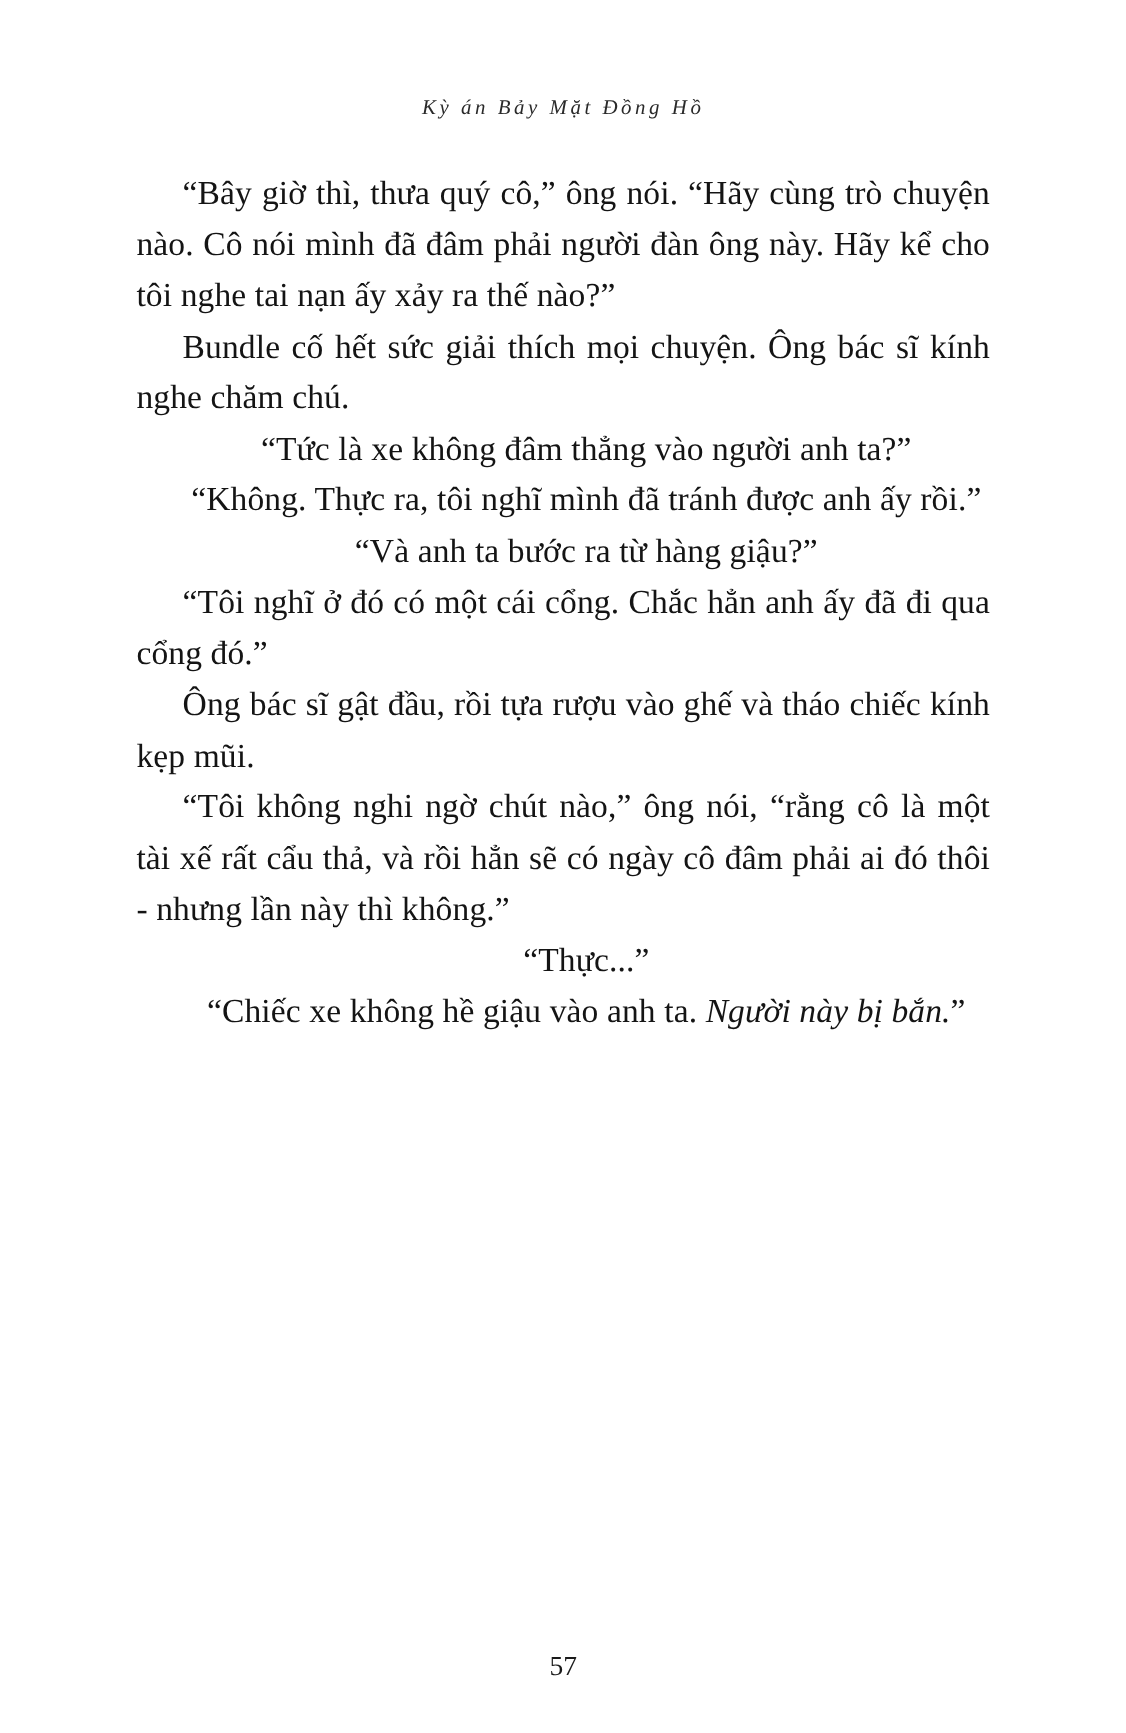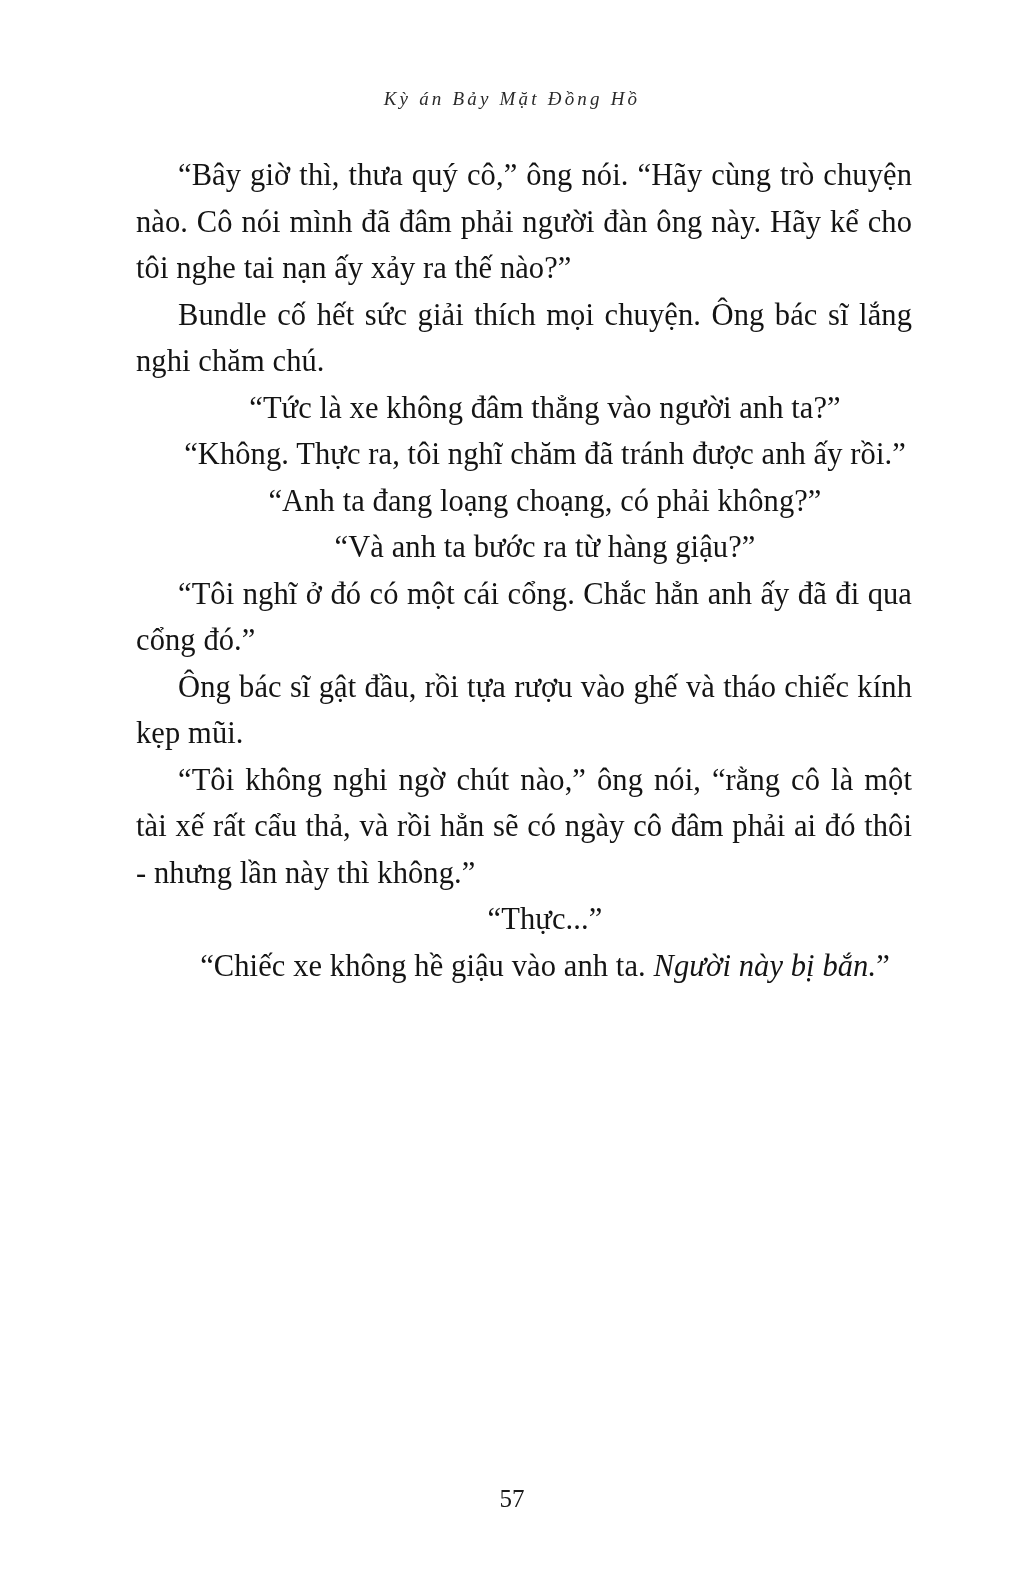--- a/index.html
+++ b/index.html
@@ -30,63 +30,62 @@
     text-align: center;
     font-family: "Liberation Serif", serif;
     font-size: 19px;
     font-style: italic;
     letter-spacing: 3.2px;
     color: #2a2a2a;
   }
   .body-block {
     position: absolute;
     top: 152px;
-    left: 136px;
+    left: 124px;
     width: 776px;
   }
   .para {
     margin: 0;
     text-indent: 42px;
     font-size: 30.5px;
     line-height: 46.5px;
     text-align: justify;
     text-justify: inter-word;
     color: #141414;
     font-family: "Liberation Serif", serif;
     letter-spacing: 0.1px;
   }
   .para.no-justify {
     text-align: center;
   }
   .para em {
   }
   .folio {
     position: absolute;
-    bottom: 62px;
+    bottom: 45px;
     left: 0;
     width: 1024px;
     text-align: center;
     font-size: 25px;
     font-family: "Liberation Serif", serif;
     color: #1a1a1a;
   }
 </style>
 </head>
 <body>
 
 <div class="page">
 
   <div class="running-head">Kỳ án Bảy Mặt Đồng Hồ</div>
 
   <div class="body-block">
     <p class="para">“Bây giờ thì, thưa quý cô,” ông nói. “Hãy cùng trò chuyện nào. Cô nói mình đã đâm phải người đàn ông này. Hãy kể cho tôi nghe tai nạn ấy xảy ra thế nào?”</p>
-    <p class="para">Bundle cố hết sức giải thích mọi chuyện. Ông bác sĩ lắng nghi chăm chú.</p>
+    <p class="para">Bundle cố hết sức giải thích mọi chuyện. Ông bác sĩ kính nghe chăm chú.</p>
     <p class="para no-justify">“Tức là xe không đâm thẳng vào người anh ta?”</p>
-    <p class="para no-justify">“Không. Thực ra, tôi nghĩ chăm đã tránh được anh ấy rồi.”</p>
-    <p class="para no-justify">“Anh ta đang loạng choạng, có phải không?”</p>
+    <p class="para no-justify">“Không. Thực ra, tôi nghĩ mình đã tránh được anh ấy rồi.”</p>
     <p class="para no-justify">“Và anh ta bước ra từ hàng giậu?”</p>
     <p class="para">“Tôi nghĩ ở đó có một cái cổng. Chắc hẳn anh ấy đã đi qua cổng đó.”</p>
     <p class="para">Ông bác sĩ gật đầu, rồi tựa rượu vào ghế và tháo chiếc kính kẹp mũi.</p>
     <p class="para">“Tôi không nghi ngờ chút nào,” ông nói, “rằng cô là một tài xế rất cẩu thả, và rồi hẳn sẽ có ngày cô đâm phải ai đó thôi - nhưng lần này thì không.”</p>
     <p class="para no-justify">“Thực...”</p>
     <p class="para no-justify"><span>“Chiếc xe không hề giậu vào anh ta. </span><em>Người này bị bắn.</em><span>”</span></p>
   </div>
 
   <div class="folio">57</div>
 

